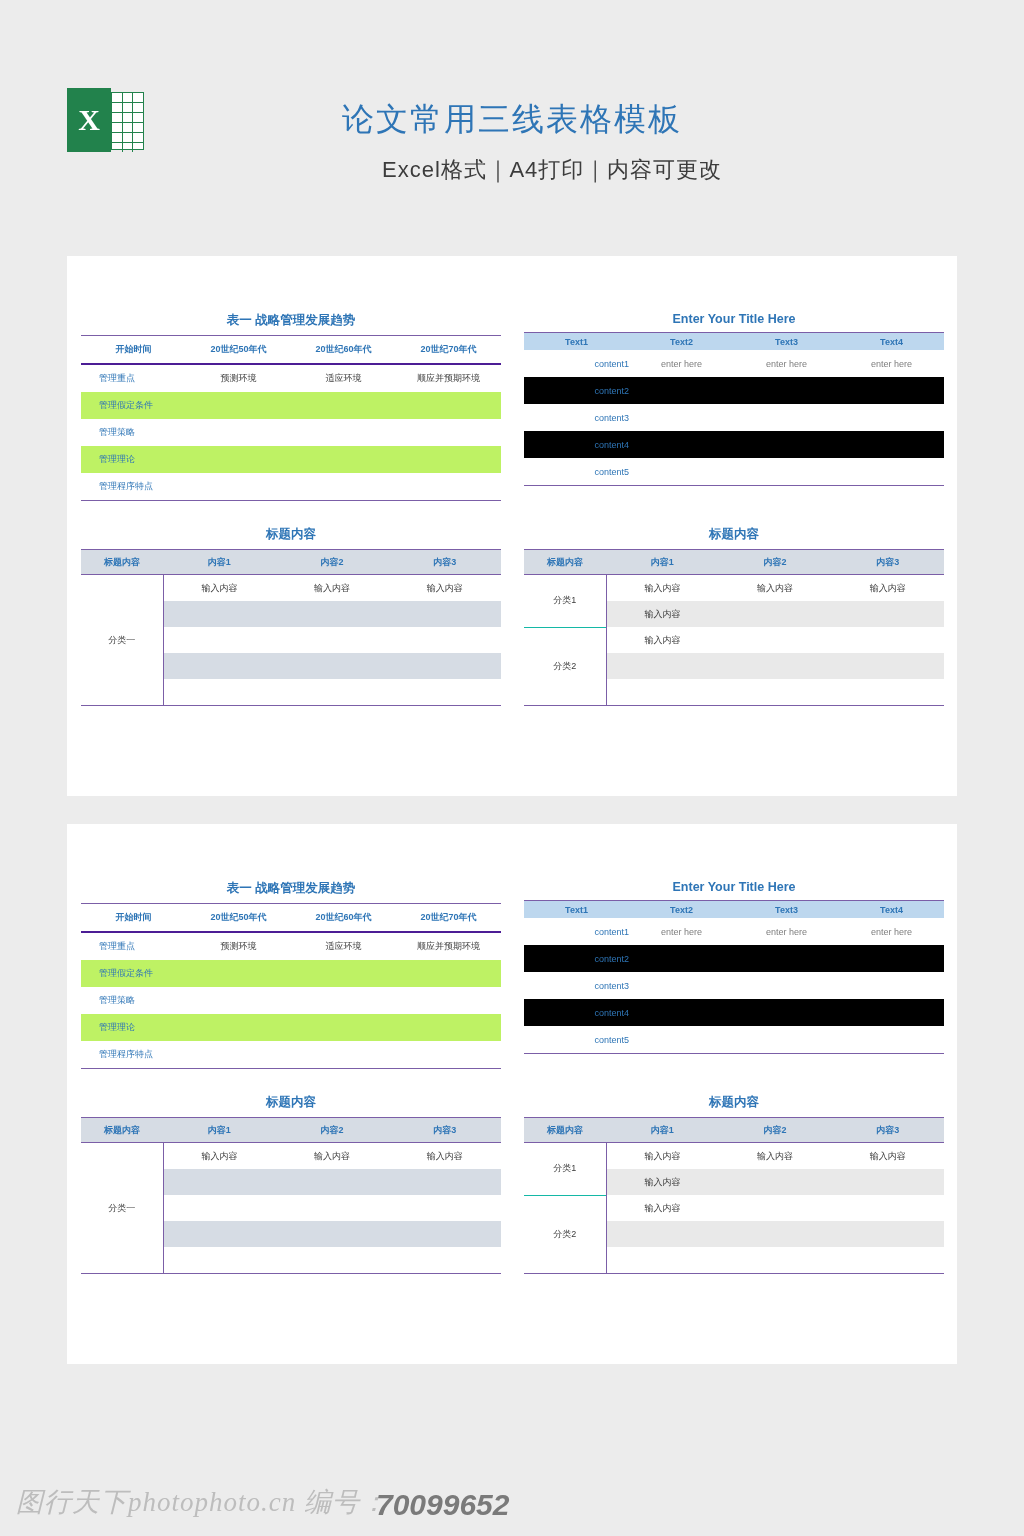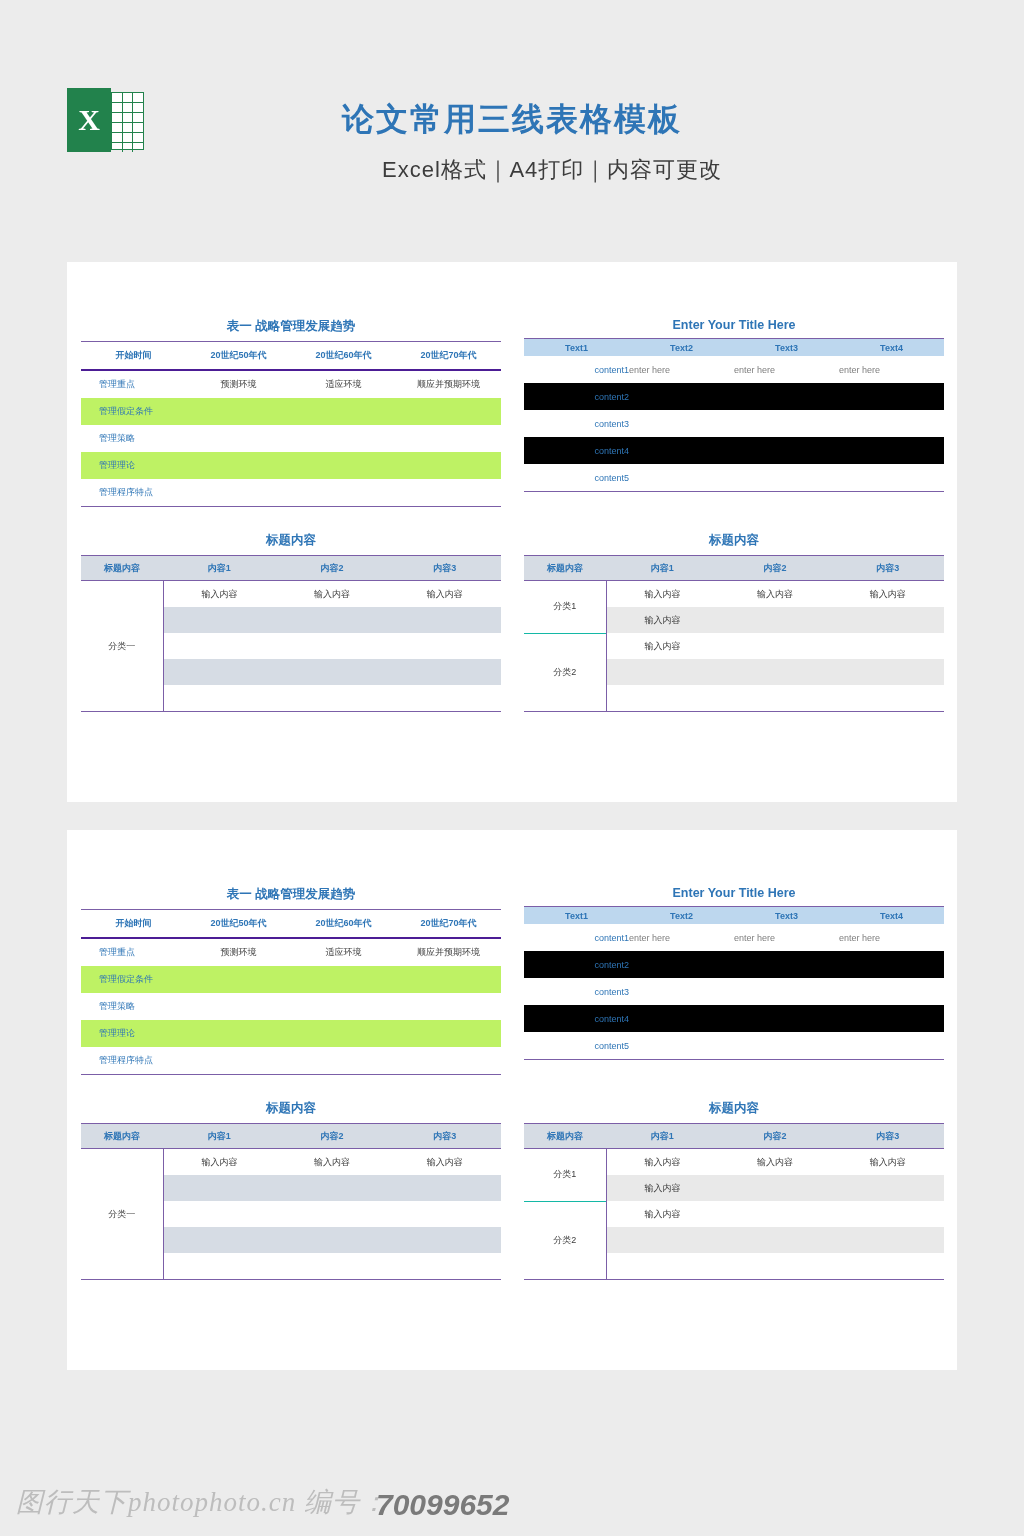--- a/index.html
+++ b/index.html
@@ -26,29 +26,29 @@
     position:absolute;left:44px;top:4px;width:31px;height:56px;background:#fff;
     border:1px solid #22824c;
   }
   .logo .logo-right .grid-row{
     height:9px;border-bottom:1px solid #22824c;display:flex;
   }
   .logo .logo-right .grid-row span{flex:1;border-right:1px solid #22824c;}
   .logo .logo-right .grid-row span:last-child{border-right:none;}
   .title-main{
     position:absolute;left:0;top:98px;width:1024px;text-align:center;
-    font-size:32px;font-weight:bold;color:#2e75b6;letter-spacing:2px;
+    font-size:32px;font-weight:normal;color:#2e75b6;letter-spacing:2px;
   }
   .title-sub{
     position:absolute;left:0;top:155px;width:1024px;text-align:center;
     font-size:22px;color:#3c3c3c;letter-spacing:1px;padding-left:40px;
   }
   
   .page{
-    position:absolute;left:67px;width:890px;background:#fff;margin-top:6px;
+    position:absolute;left:67px;width:890px;background:#fff;
   }
   .page1{top:256px;height:540px;}
   .page2{top:824px;height:540px;}
 
   .panel{position:absolute;}
   .p-left{left:14px;width:420px;}
   .p-right{left:457px;width:420px;}
   .p-top{top:56px;}
   .p-bot{top:270px;}
 
@@ -64,21 +64,21 @@
   .tblA{border-top:1.5px solid #7b5ea7;border-bottom:1.5px solid #7b5ea7;}
   .tblA .hdr td{border-bottom:2px solid #4c1d95;color:#2e75b6;font-weight:bold;text-align:center;}
   .tblA .hdr td.first{text-align:center;}
   .tblA td.lbl{color:#2e75b6;padding-left:18px;text-align:left;}
   .tblA td.val{color:#3c3c3c;text-align:center;}
   .tblA tr.alt td{background:#bef264;}
 
   
   .tblB{border-top:1.5px solid #7b5ea7;border-bottom:1.5px solid #7b5ea7;}
   .tblB .hdr td{background:#bdd7ee;color:#2e75b6;text-align:center;font-weight:bold;height:17px;}
-  .tblB td{color:#2e75b6;}
+  .tblB td{color:#2e75b6;text-align:center;}
   .tblB td.c1{text-align:right;padding-left:22px;}
   .tblB td.ph{color:#7f7f7f;}
   .tblB tr.alt td{background:#000000;}
 
   
   .tblC{border-top:1.5px solid #7b5ea7;border-bottom:1.5px solid #7b5ea7;}
   .tblC .hdr td{background:#d6dce4;color:#2e75b6;text-align:center;font-weight:bold;height:24px;border-bottom:1px solid #7b5ea7;}
   .tblC td{text-align:center;color:#3c3c3c;height:26px;}
   .tblC td.cat{color:#3c3c3c;border-right:1px solid #7b5ea7;}
   .tblC tr.shade td{background:#d6dce4;}

